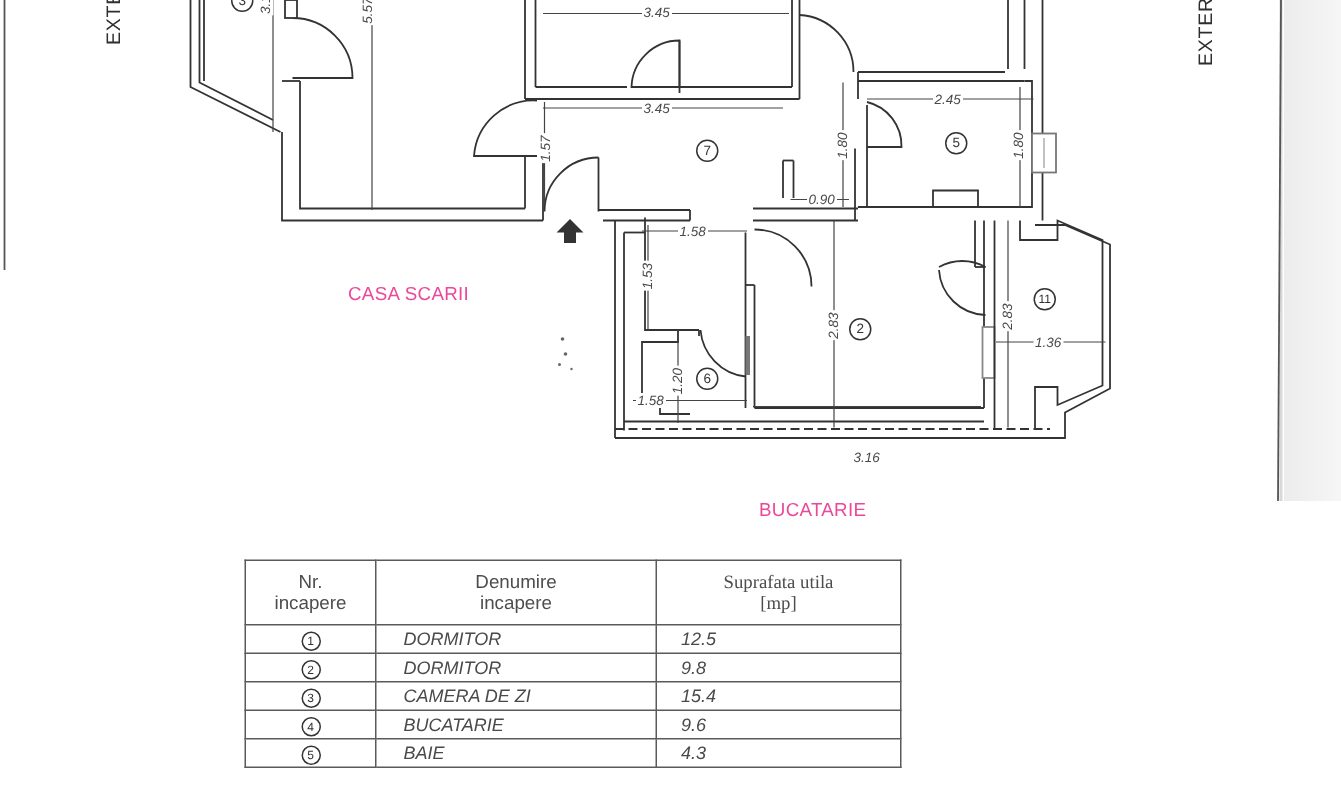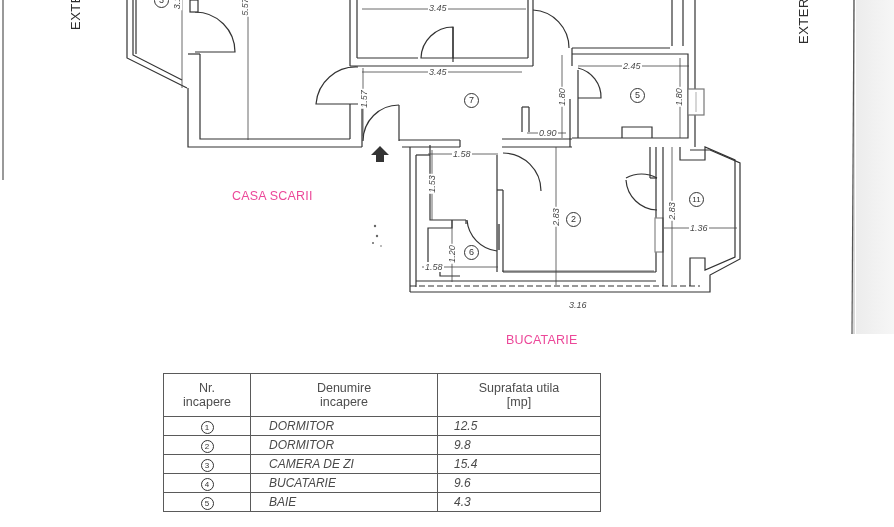--- a/index.html
+++ b/index.html
@@ -213,21 +213,21 @@
   <thead>
     <tr>
       <th style="width:86px;">
         <span>Nr.</span><br>
         <span>incapere</span>
       </th>
       <th style="width:186px;">
         <span>Denumire</span><br>
         <span>incapere</span>
       </th>
-      <th style="width:162px;">
+      <th style="width:162px;font-family:Liberation Serif, serif;">
         <span>Suprafata utila</span><br>
         <span>[mp]</span>
       </th>
     </tr>
   </thead>
   <tbody>
     <tr>
       <td class="nr"><span class="circ">1</span></td>
       <td class="name">DORMITOR</td>
       <td class="area">12.5</td>

